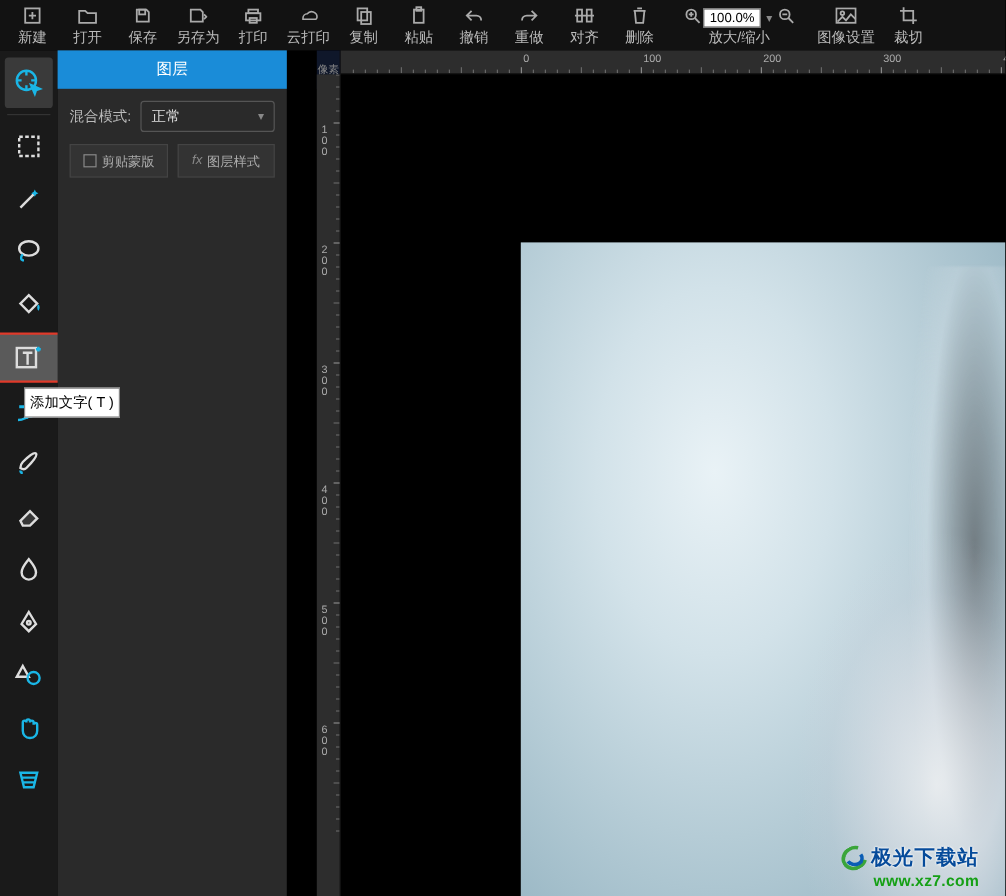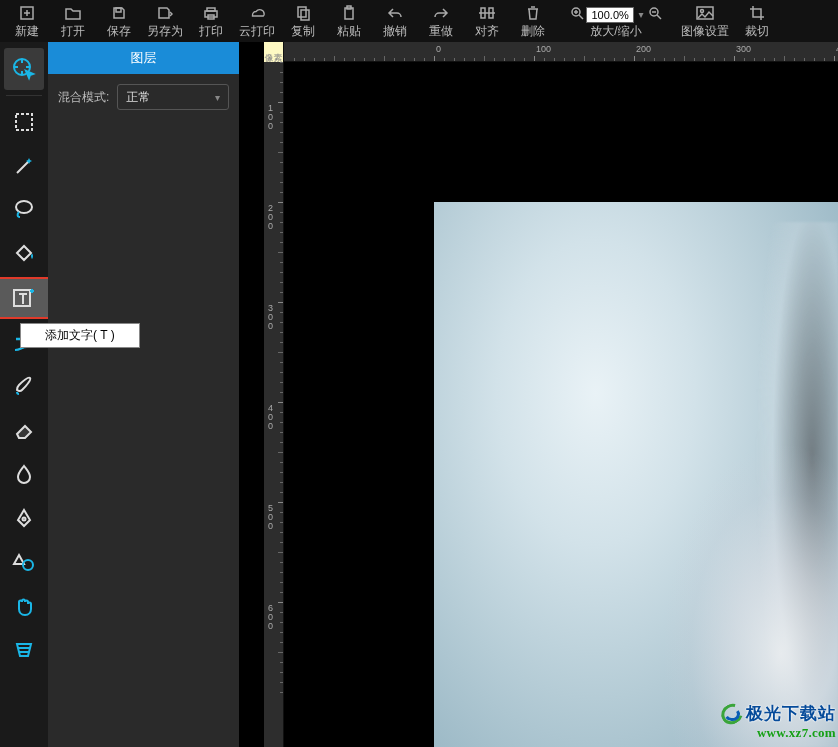--- a/index.html
+++ b/index.html
@@ -50,21 +50,21 @@
 .tool-btn svg { stroke:#1ab6e6; fill:none; stroke-width:2; }
 .tool-btn.selected { background:#3a3a3a; }
 .tool-btn.highlighted {
   width: 60px; height: 42px;
   border: 2px solid #e03a2a; border-radius:4px;
   background:#5a5a5a;
 }
 .tooltip {
   position:absolute; left: 20px; top: 323px;
   background:#fff; color:#000; font-size:12px;
-  padding:3px 24px; border:1px solid #888; white-space:nowrap;
+  padding:3px 4px; border:1px solid #888; white-space:nowrap;
   z-index:20;
 }
 .sep-line {
   width: 36px; height:1px; background:#333; margin:3px 0;
 }
 
 
 .panel-wrap {
   position:absolute; top:42px; left:48px; width: 192px; bottom:0;
   background:#2a2a2a; display:flex; flex-direction:column;
@@ -115,21 +115,21 @@
 .layer-eye { color:#999; font-size:13px; }
 .layer-lock { color:#777; font-size:11px; margin-right:4px;}
 
 
 .canvas-area {
   position:absolute; top:42px; left:264px; right:0; bottom:0;
   background:#000;
 }
 .ruler-corner {
   position:absolute; top:0; left:0; width:20px; height:32px;
-  background:#fef9c3; color:#888; font-size:9px; line-height:10px;
+  background:#0f172a; color:#888; font-size:9px; line-height:10px;
   display:flex; align-items:center; justify-content:center;
   border-right:1px solid #111; border-bottom:1px solid #111;
 }
 .h-ruler {
   position:absolute; top:0; left:20px; right:0; height:20px;
   background:#2d2d2d; overflow:hidden; border-bottom:1px solid #111;
 }
 .h-tick { position:absolute; top:0; height:20px; }
 .h-tick .num { position:absolute; top:2px; left:2px; font-size:9px; color:#aaa; }
 .h-tick .ln { position:absolute; bottom:0; left:0; width:1px; height:6px; background:#888; }
@@ -159,22 +159,22 @@
   background: radial-gradient(ellipse 55% 85% at 80% 45%, rgba(40,35,35,.45) 0%, rgba(60,55,55,.28) 25%, rgba(238,240,244,.2) 55%, transparent 78%);
   filter:blur(1px);
 }
 .photo::after{
   content:""; position:absolute; right:0; bottom:0; width:230px; height:310px;
   background: radial-gradient(ellipse 60% 80% at 75% 70%, rgba(245,244,245,.8) 0%, rgba(232,231,236,.55) 35%, rgba(205,210,220,.22) 65%, transparent 85%);
 }
 
 
 .watermark {
-  position:absolute; right:2px; bottom:6px; text-align:right;
-  font-family: Liberation Serif, serif;
+  position:absolute; right:22px; bottom:6px; text-align:right;
+  font-family: Liberation Sans, sans-serif;
 }
 .watermark .zh {
   color:#064b9a; font-weight:bold; font-size:17px; letter-spacing:1px;
   text-shadow: 0 0 2px #fff, 0 0 2px #fff;
   display:flex; align-items:center; justify-content:flex-end; gap:3px;
 }
 .watermark .swirl {
   width:22px; height:20px; position:relative;
 }
 .watermark .swirl::before{
@@ -434,20 +434,30 @@
   </div>
   <div class="panel-body">
     <div class="row">
       <span>混合模式:</span>
       <div class="select-box">
         <span>正常</span>
         <span class="chev">▾</span>
       </div>
     </div>
     <div class="btn-row">
+      <div class="panel-btn">
+        <svg width="12" height="12" viewBox="0 0 12 12" stroke="#888" fill="none">
+            <rect x="1" y="1" width="10" height="10"></rect>
+          </svg>
+        <span>剪贴蒙版</span>
+      </div>
+      <div class="panel-btn">
+        <span style="font-style:italic;color:#888">fx</span>
+        <span>图层样式</span>
+      </div>
     </div>
 
   </div>
 </div>
 
 <div class="canvas-area">
   <div class="ruler-corner">像素</div>
   <div class="h-ruler" id="h-ruler">
       <div class="h-tick" style="left: 150px;">
         <span class="num">0</span>

